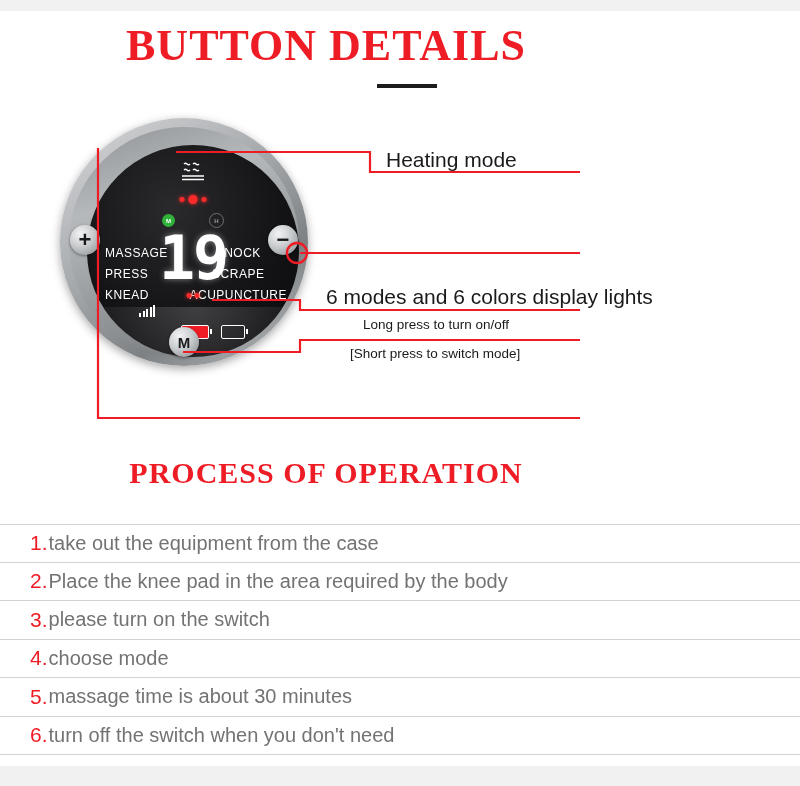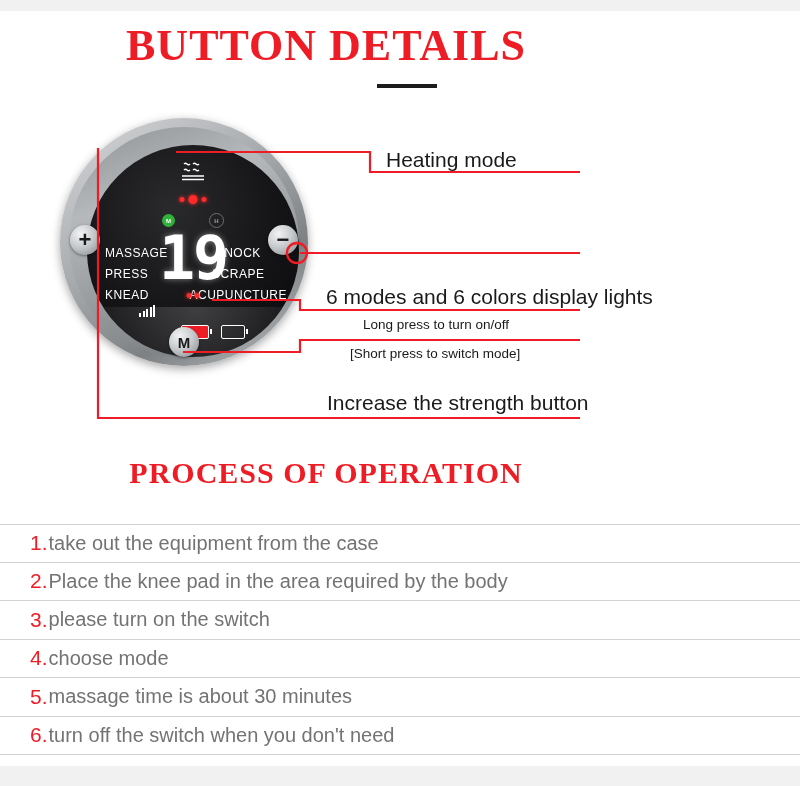--- a/index.html
+++ b/index.html
@@ -390,21 +390,20 @@
       <path d="M183 352 L300 352 L300 340 L580 340"></path>
 
       <path d="M98 148 L98 418 L580 418"></path>
     </g>
   </svg>
 
   <div class="label" style="left:386px; top:148px;">Heating mode</div>
   <div class="label" style="left:326px; top:285px;">6 modes and 6 colors display lights</div>
   <div class="label small" style="left:363px; top:317px;">Long press to turn on/off</div>
   <div class="label small" style="left:350px; top:346px;">[Short press to switch mode]</div>
-  <div class="label" style="left:327px; top:391px;">Increase the strength button</div>
 
   <div class="title" id="title-process">PROCESS OF OPERATION</div>
 
   <div class="process-list">
     <div class="proc-row">
       <span class="proc-num">1.</span>
       <span class="proc-text">take out the equipment from the case</span>
     </div>
     <div class="proc-row">
       <span class="proc-num">2.</span>

